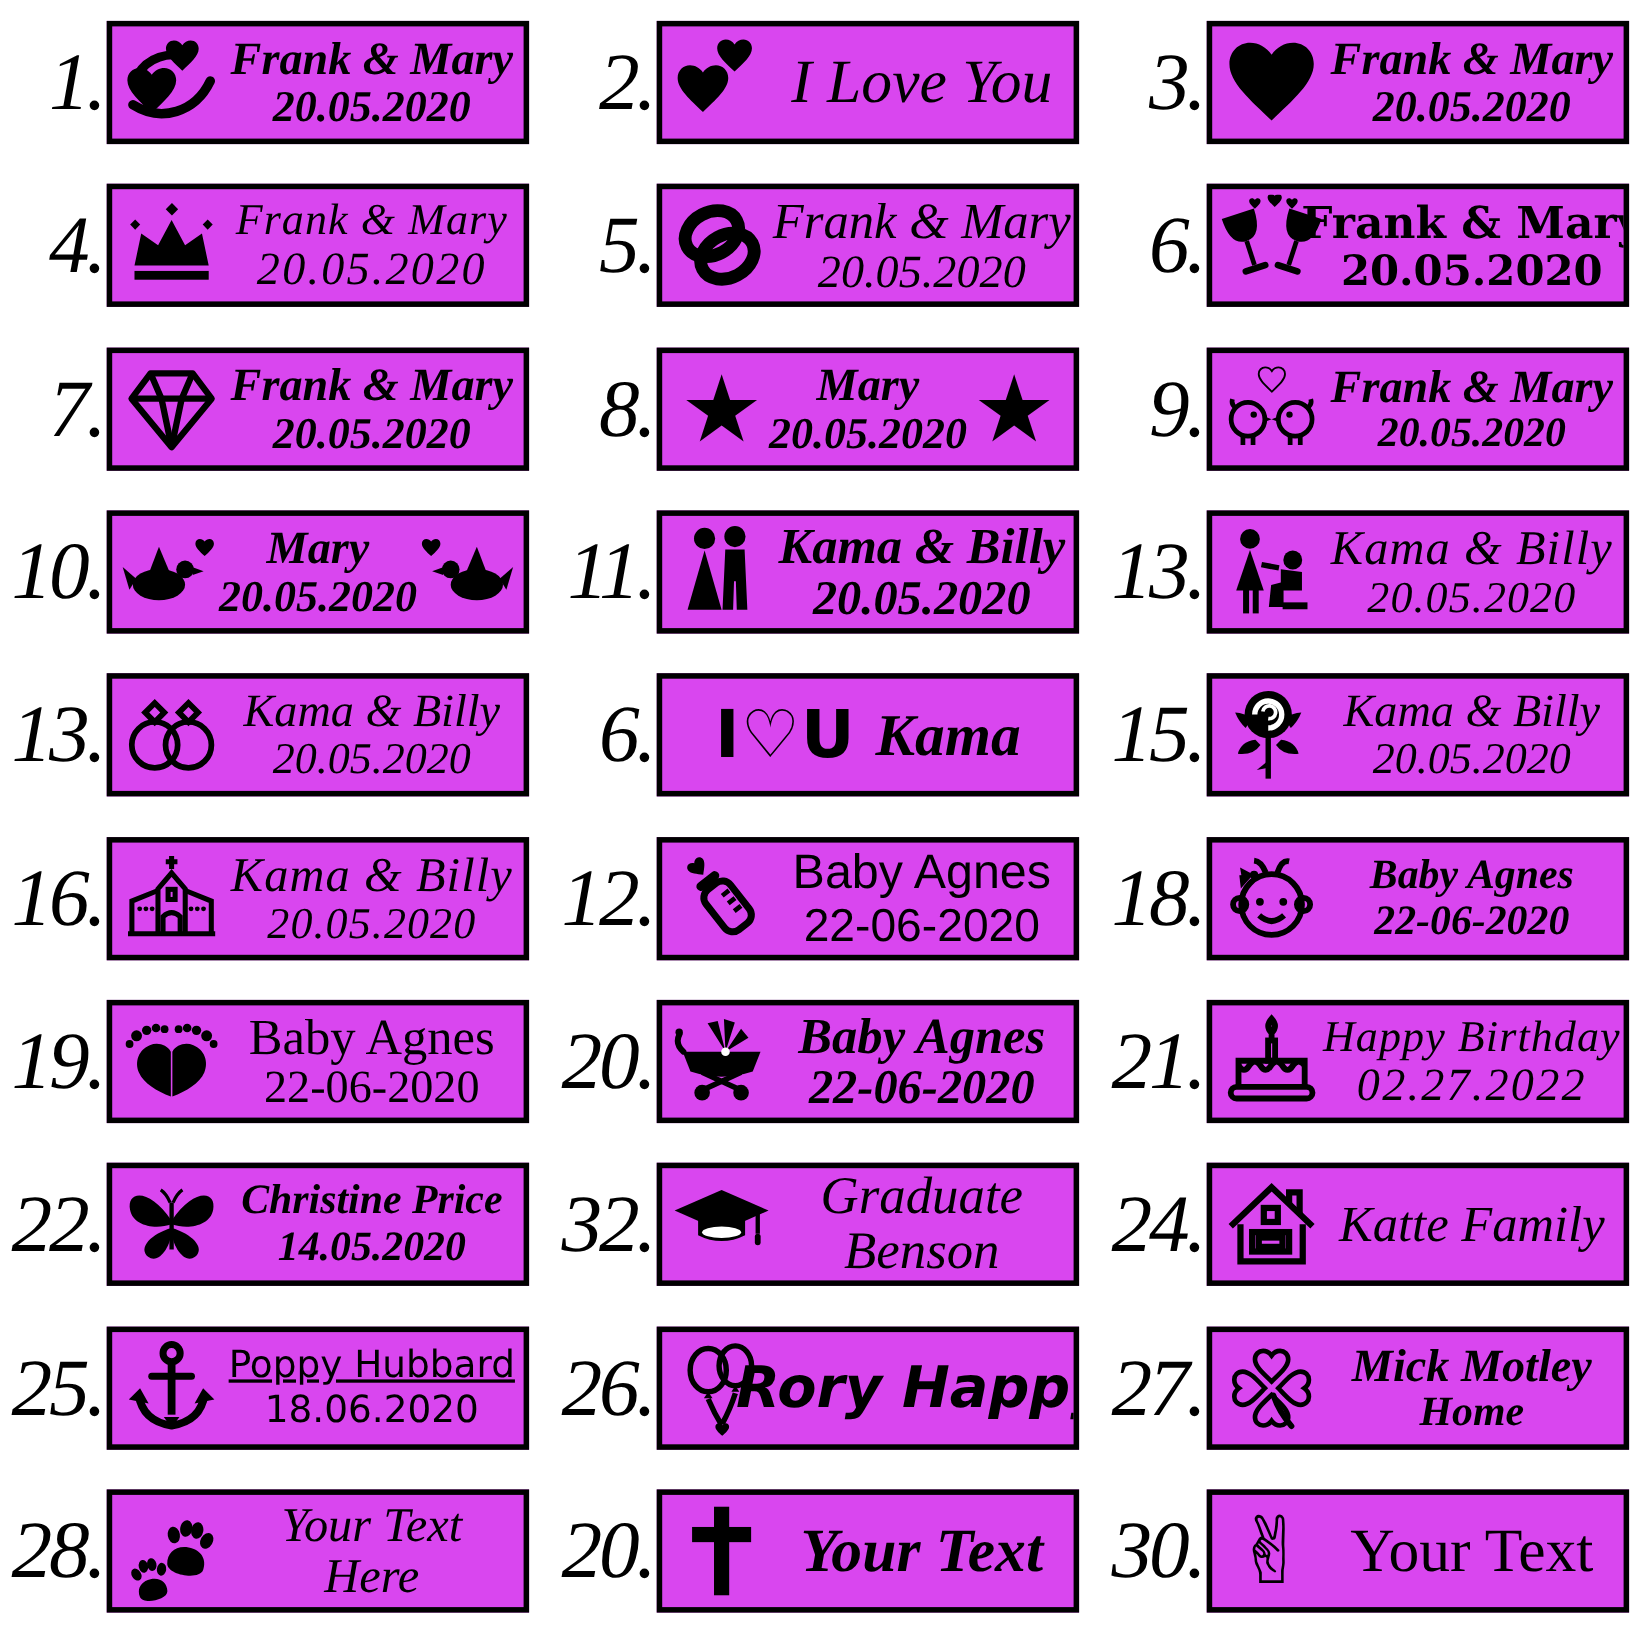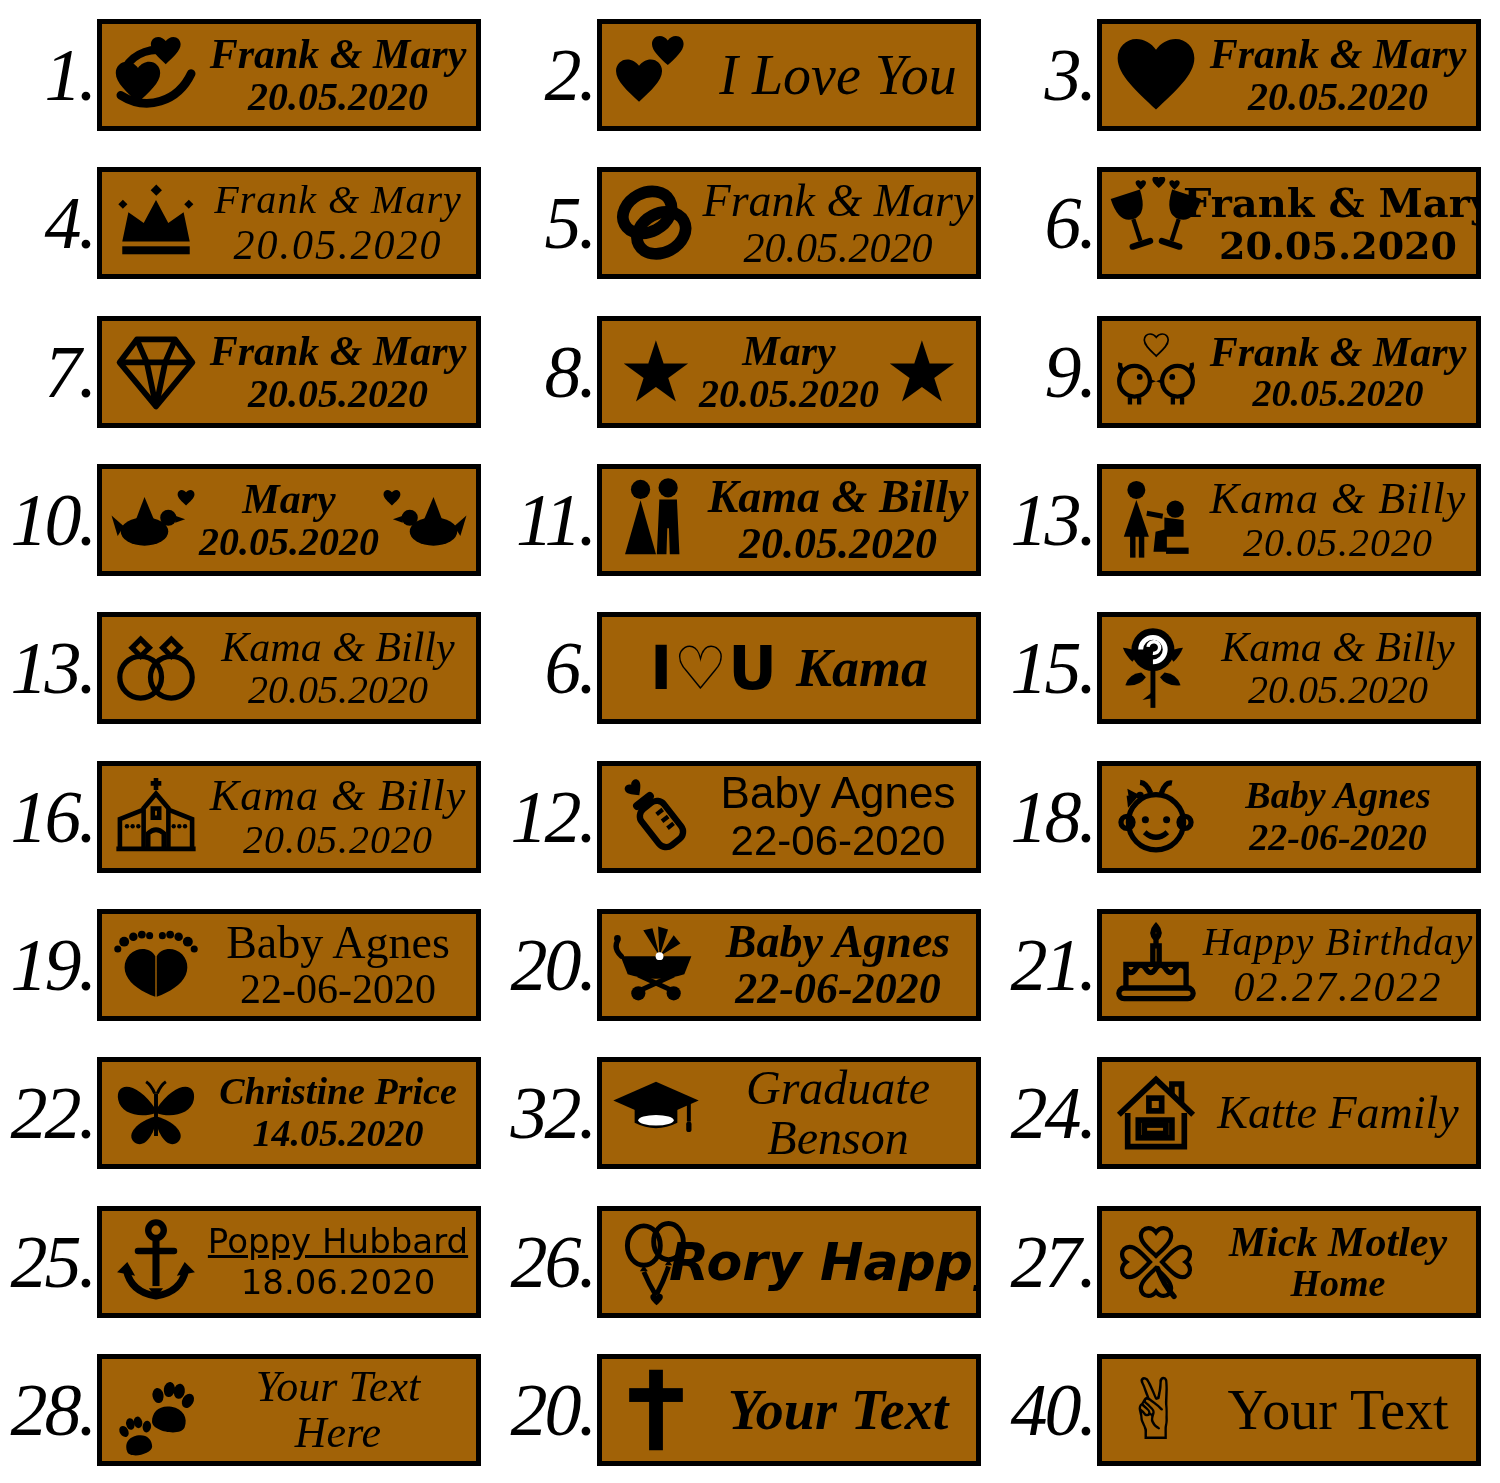--- a/index.html
+++ b/index.html
@@ -1,21 +1,21 @@
 <!DOCTYPE html>
 <html><head>
 <meta charset="utf-8">
 <style>
   html,body{margin:0;padding:0;background:#fff;}
   body{width:1500px;height:1483px;overflow:hidden;color:#000;font-family:"Liberation Serif",serif;}
   .grid{display:grid;grid-template-columns:500px 500px 500px;grid-auto-rows:148.3px;padding-top:1px;}
   .cell{display:flex;align-items:center;}
   .num{flex:0 0 94px;text-align:right;font-family:"Liberation Serif",serif;font-style:italic;
        font-size:74px;line-height:1;letter-spacing:-3px;padding-right:3px;white-space:nowrap;}
-  .box{flex:0 0 auto;width:384px;height:112px;border:5px solid #000;background:#a16207;box-sizing:border-box;
+  .box{flex:0 0 auto;width:384px;height:112px;border:5px solid #000;background:#d946ef;box-sizing:border-box;
        display:flex;align-items:center;padding:0 6px;gap:2px;overflow:hidden;}
   .icon,.icon2{flex:0 0 auto;width:96px;height:100px;display:flex;align-items:center;justify-content:center;}
   .icon svg,.icon2 svg{width:92px;height:92px;display:block;}
   .icon.glyph,.icon2.glyph{font-family:"DejaVu Sans",sans-serif;font-size:84px;line-height:1;}
   .icon.flip svg,.icon2.flip svg{transform:scaleX(-1);}
   .text{flex:1 1 auto;min-width:0;display:flex;flex-direction:column;align-items:center;justify-content:center;text-align:center;}
   .text.row{flex-direction:row;gap:18px;}
   .line{display:block;white-space:nowrap;line-height:1.04;color:#000;}
   
   .s-brush .l1{font:italic 700 42px/1.05 "Liberation Serif",serif;}
@@ -682,21 +682,21 @@
           </svg>
         </span>
       <div class="text">
           <span class="line l1">Your Text</span>
         </div>
 
     </div>
   </div>
 
   <div class="cell">
-    <span class="num">40.</span>
+    <span class="num">30.</span>
     <div class="box s-serif-xl">
       <span class="icon glyph">✌</span>
       <div class="text">
           <span class="line l1">Your Text</span>
         </div>
 
     </div>
   </div>
 </div>
 

